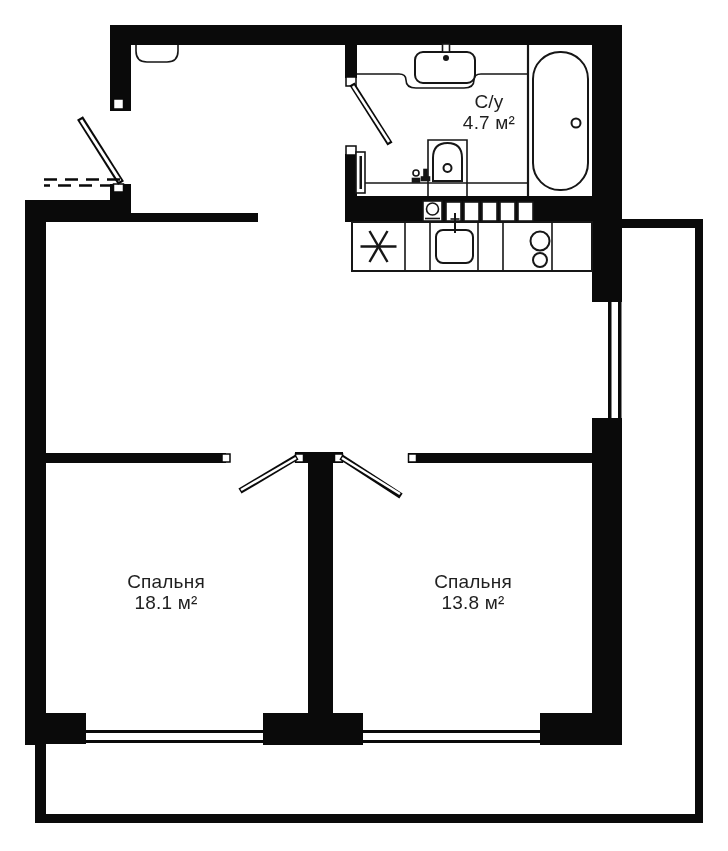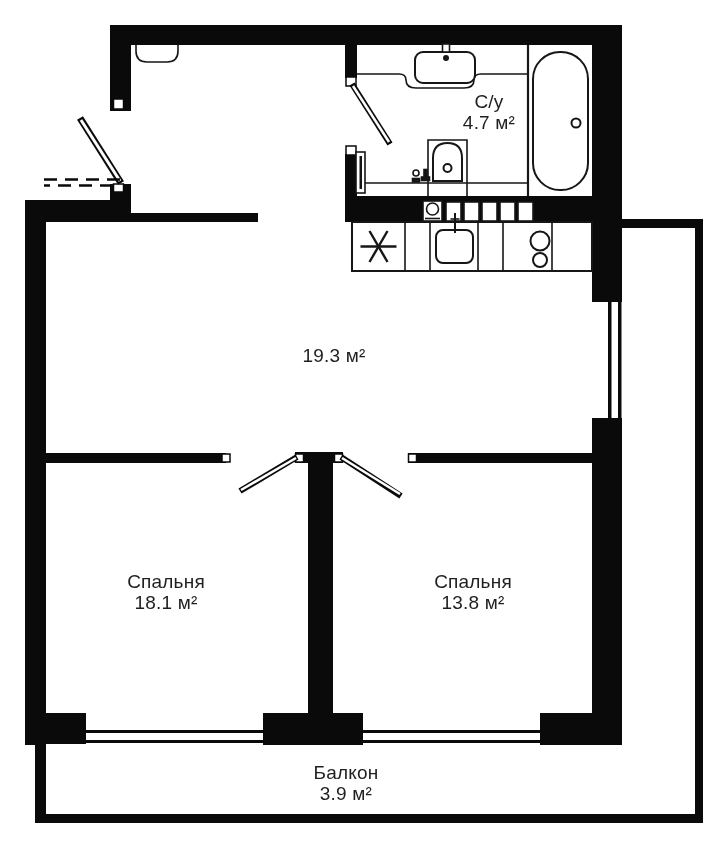--- a/index.html
+++ b/index.html
@@ -166,27 +166,22 @@
         <circle cx="540" cy="260" r="7" fill="#ffffff"></circle>
       </g>
     </g>
   </svg>
 
   <div class="room-label" style="left:489px;top:112px">
     <span>С/у</span>
     <span>4.7 м²</span>
   </div>
   <div class="room-label" style="left:334px;top:355px">
-    <span>19.3 м²</span>
   </div>
   <div class="room-label" style="left:166px;top:592px">
     <span>Спальня</span>
     <span>18.1 м²</span>
   </div>
   <div class="room-label" style="left:473px;top:592px">
     <span>Спальня</span>
     <span>13.8 м²</span>
   </div>
-  <div class="room-label" style="left:346px;top:783px">
-    <span>Балкон</span>
-    <span>3.9 м²</span>
-  </div>
 </div>
 
 </body></html>

